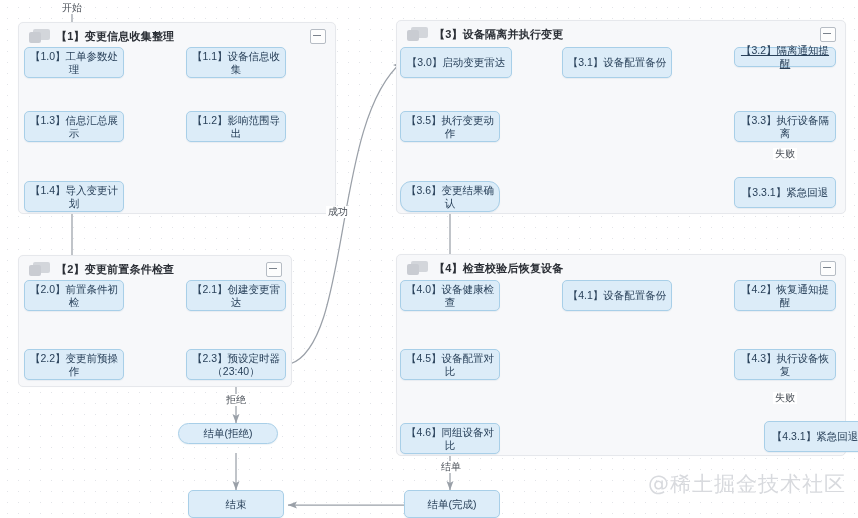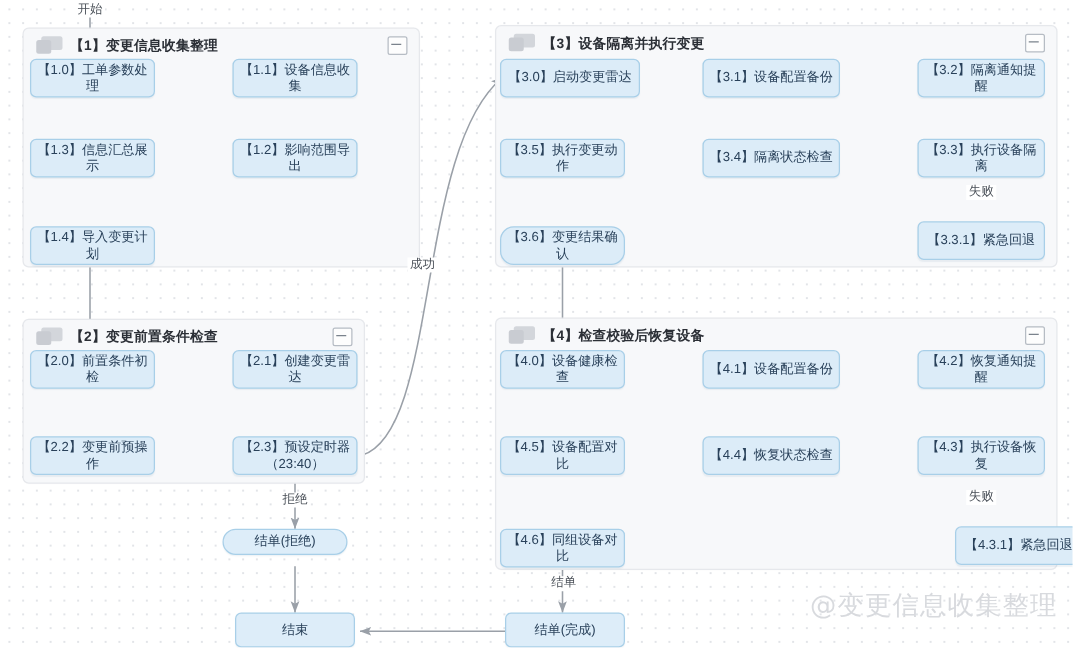--- a/index.html
+++ b/index.html
@@ -217,42 +217,40 @@
   <div class="node" style="left:24px;top:111px;width:100px;height:31px;">【1.3】信息汇总展示</div>
   <div class="node" style="left:24px;top:181px;width:100px;height:31px;">【1.4】导入变更计划</div>
 
   <div class="node" style="left:24px;top:280px;width:100px;height:31px;">【2.0】前置条件初检</div>
   <div class="node" style="left:186px;top:280px;width:100px;height:31px;">【2.1】创建变更雷达</div>
   <div class="node" style="left:24px;top:349px;width:100px;height:31px;">【2.2】变更前预操作</div>
   <div class="node" style="left:186px;top:349px;width:100px;height:31px;">【2.3】预设定时器（23:40）</div>
 
   <div class="node" style="left:400px;top:47px;width:112px;height:31px;">【3.0】启动变更雷达</div>
   <div class="node" style="left:562px;top:47px;width:110px;height:31px;">【3.1】设备配置备份</div>
-  <div class="node" style="left:734px;top:47px;width:102px;height:31px;">【3.2】隔离通知提醒</div>
+  <div class="node" style="left:734px;top:47px;width:102px;height:20px;text-decoration:underline;">【3.2】隔离通知提醒</div>
   <div class="node" style="left:734px;top:111px;width:102px;height:31px;">【3.3】执行设备隔离</div>
   <div class="node" style="left:734px;top:177px;width:102px;height:31px;">【3.3.1】紧急回退</div>
-  <div class="node" style="left:562px;top:111px;width:110px;height:31px;">【3.4】隔离状态检查</div>
   <div class="node" style="left:400px;top:111px;width:100px;height:31px;">【3.5】执行变更动作</div>
   <div class="node" style="left:400px;top:181px;width:100px;height:31px;border-radius:11px;">【3.6】变更结果确认</div>
 
   <div class="node" style="left:400px;top:280px;width:100px;height:31px;">【4.0】设备健康检查</div>
   <div class="node" style="left:562px;top:280px;width:110px;height:31px;">【4.1】设备配置备份</div>
   <div class="node" style="left:734px;top:280px;width:102px;height:31px;">【4.2】恢复通知提醒</div>
   <div class="node" style="left:734px;top:349px;width:102px;height:31px;">【4.3】执行设备恢复</div>
   <div class="node" style="left:734px;top:421px;width:102px;height:31px;margin-left:30px;">【4.3.1】紧急回退</div>
-  <div class="node" style="left:562px;top:349px;width:110px;height:31px;">【4.4】恢复状态检查</div>
   <div class="node" style="left:400px;top:349px;width:100px;height:31px;">【4.5】设备配置对比</div>
   <div class="node" style="left:400px;top:423px;width:100px;height:31px;">【4.6】同组设备对比</div>
 
   <div class="node term" style="left:178px;top:423px;width:100px;height:21px;border-radius:13px;">结单(拒绝)</div>
   <div class="node term" style="left:404px;top:490px;width:96px;height:28px;">结单(完成)</div>
   <div class="node term" style="left:188px;top:490px;width:96px;height:28px;">结束</div>
 
   <div class="edge-label" style="left:60px;top:2px;">开始</div>
   <div class="edge-label" style="left:326px;top:206px;">成功</div>
   <div class="edge-label" style="left:224px;top:394px;">拒绝</div>
   <div class="edge-label" style="left:773px;top:148px;">失败</div>
   <div class="edge-label" style="left:773px;top:392px;">失败</div>
   <div class="edge-label" style="left:439px;top:461px;">结单</div>
 
-  <div class="watermark">@变更信息收集整理</div>
+  <div class="watermark">@稀土掘金技术社区</div>
 
 </div>
 
 </body></html>

